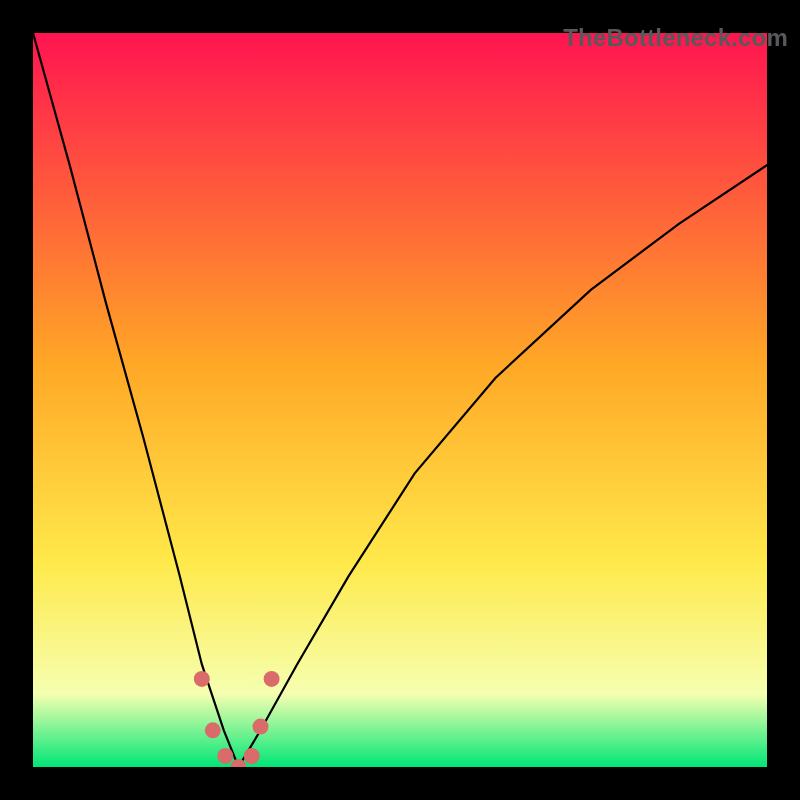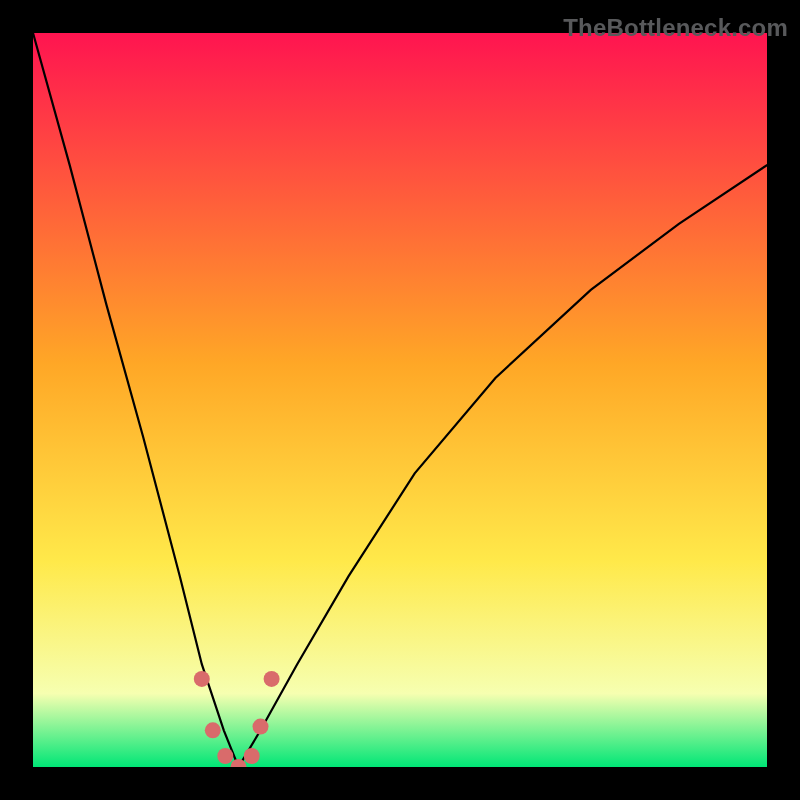--- a/index.html
+++ b/index.html
@@ -11,21 +11,21 @@
     overflow: hidden;
   }
   .container {
     position: relative;
     width: 800px;
     height: 800px;
     background: #000;
   }
   .watermark {
     position: absolute;
-    top: 14px;
+    top: 24px;
     right: 12px;
     font-family: Arial, Helvetica, sans-serif;
     font-size: 24px;
     font-weight: 600;
     color: #58595b;
     letter-spacing: 0.2px;
     z-index: 10;
   }
   .plot {
     position: absolute;

